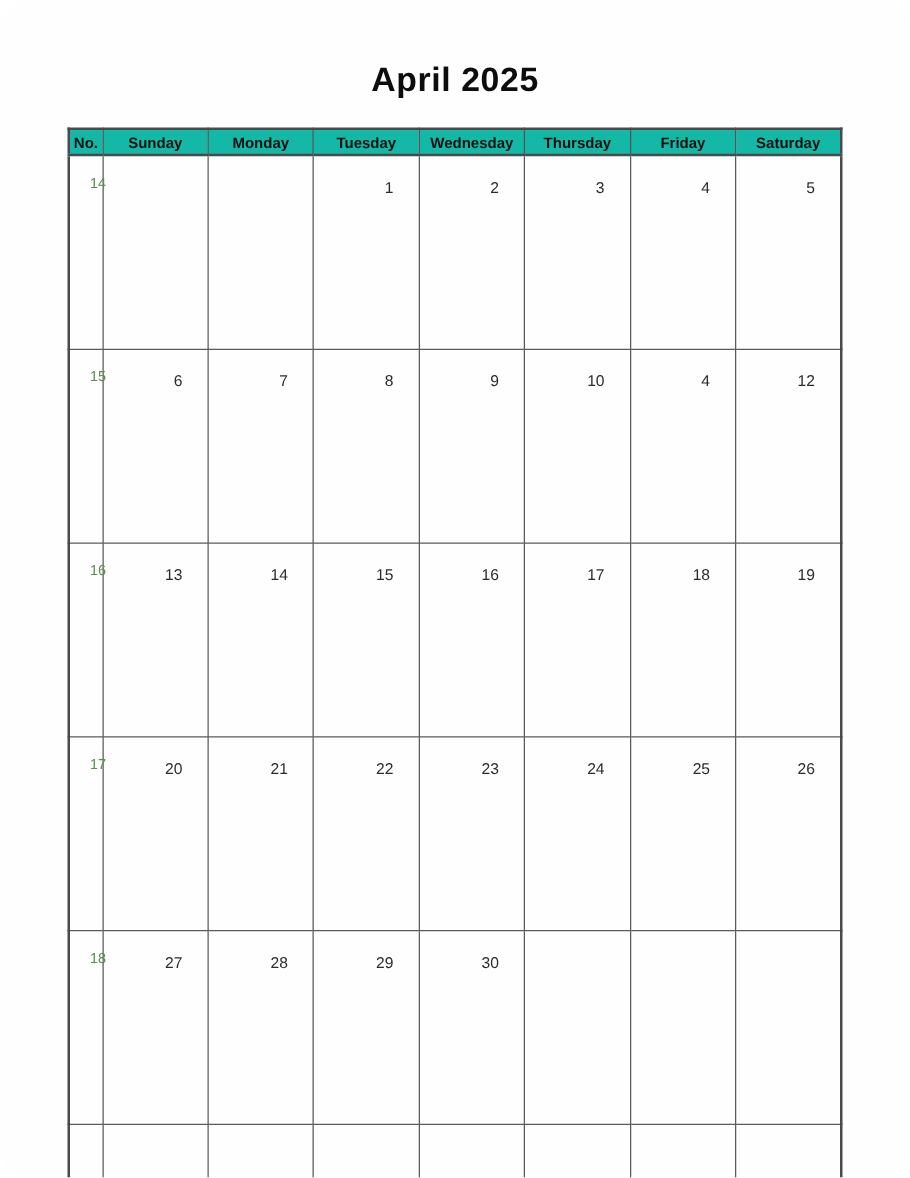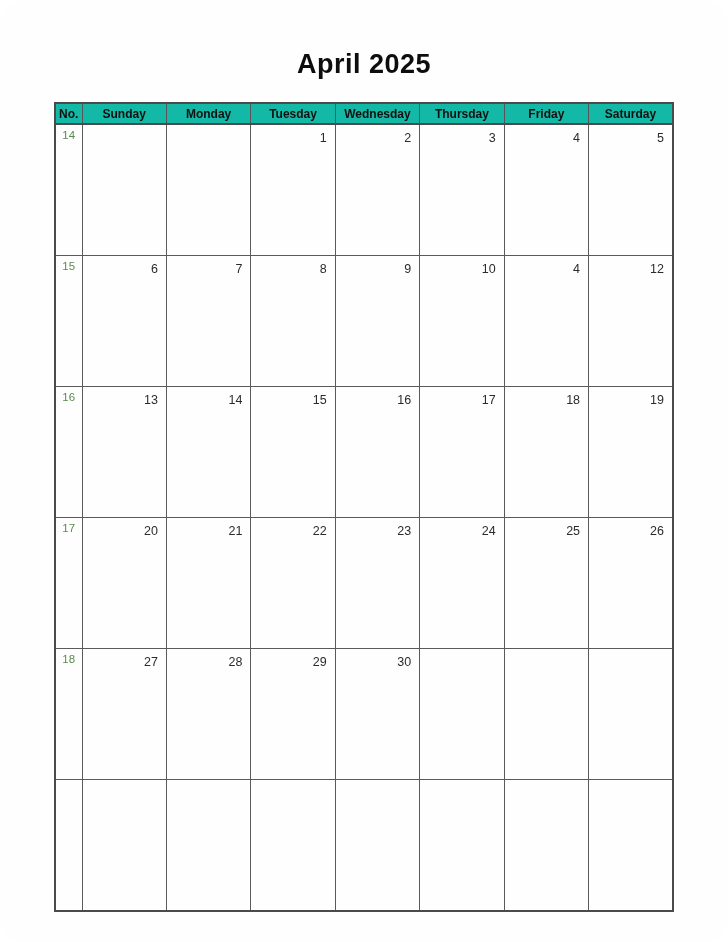--- a/index.html
+++ b/index.html
@@ -46,21 +46,21 @@
     font-weight: bold;
     color: #101010;
     text-align: center;
     padding: 1px 0;
   }
   table.calendar td {
     height: 122px;
     border: 1px solid #5a5a5a;
     vertical-align: top;
     background: #fefefe;
-    padding: 4px;
+    padding: 16px;
   }
   td.week-no-cell {
     vertical-align: middle;
     text-align: center;
     font-size: 11.5px;
     font-weight: normal;
   }
   .week-no {
     color: #5a8b50;
   }

